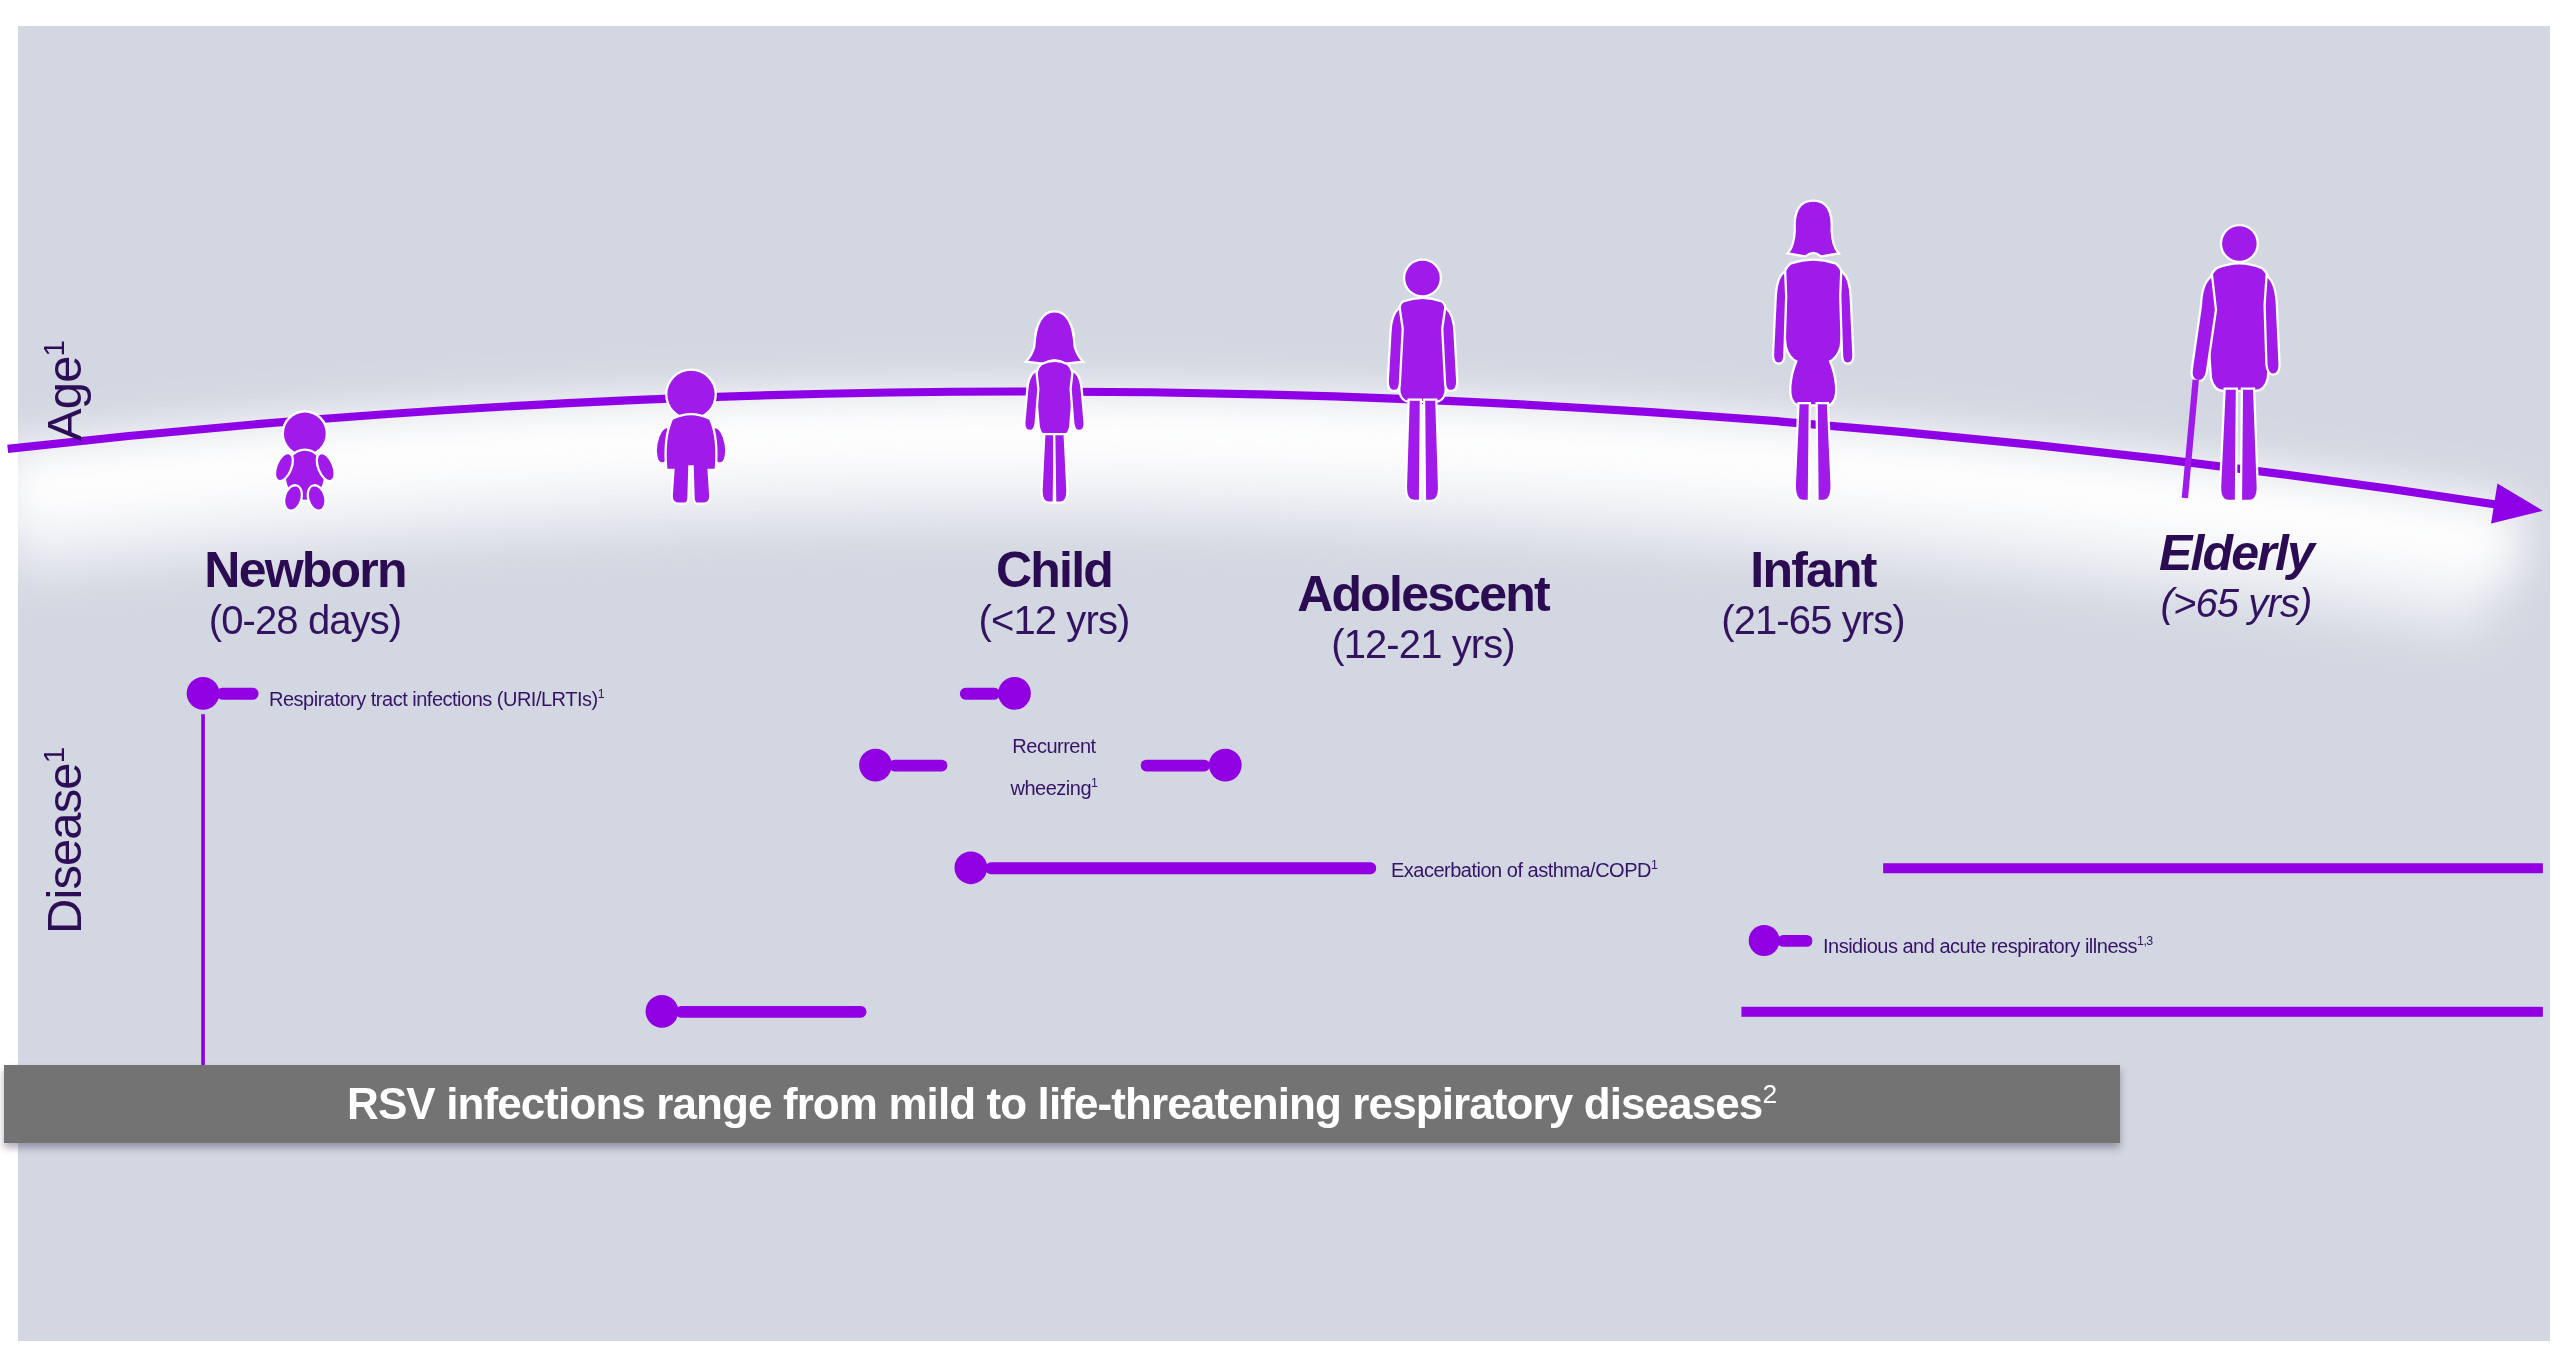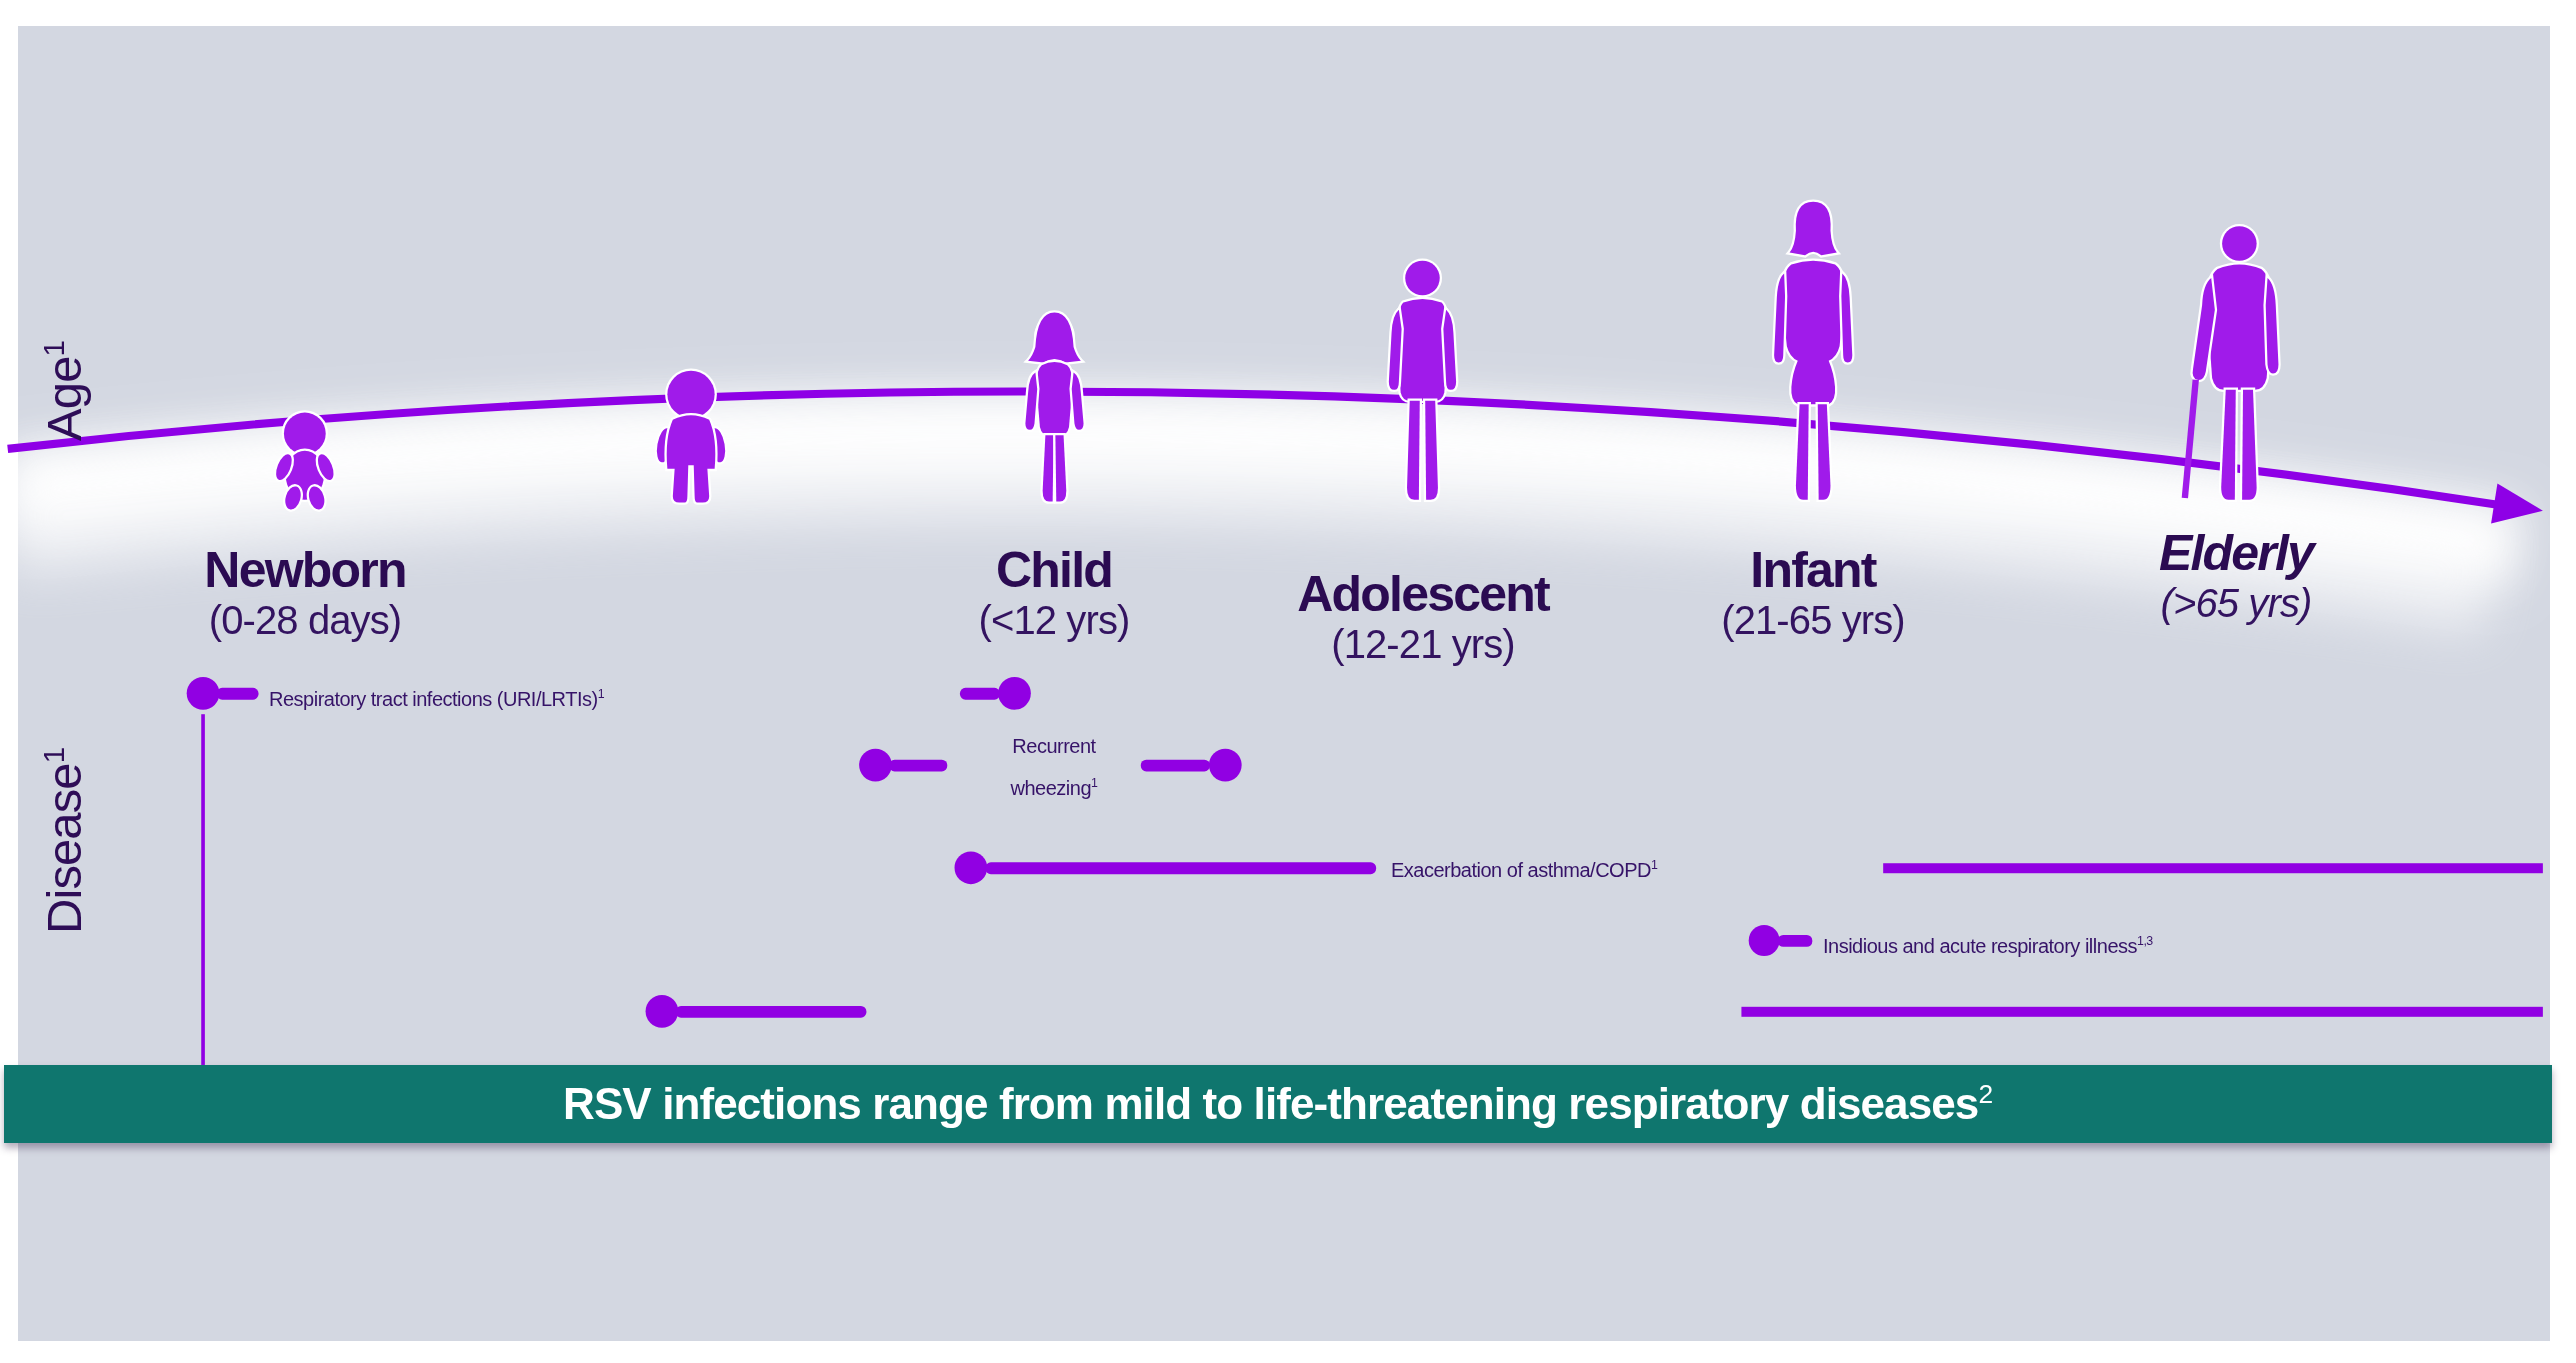--- a/index.html
+++ b/index.html
@@ -18,21 +18,21 @@
   .col .name{color:#2b0b52;font-size:50px;font-weight:700;line-height:53px;letter-spacing:-1.8px;}
   .col .range{color:#331360;font-size:40px;font-weight:400;line-height:47px;letter-spacing:-0.9px;}
 
   
   .disease-text{position:absolute;color:#361368;font-size:20px;letter-spacing:-0.5px;
                 white-space:nowrap;line-height:40px;height:40px;}
   .disease-text sup{font-size:62%;}
   .disease-text.centered{transform:translateX(-50%);text-align:center;height:auto;line-height:37px;}
 
   
-  .banner{position:absolute;left:3.6px;top:1065px;width:2548px;height:78px;background:#0f766e;
+  .banner{position:absolute;left:3.6px;top:1065px;width:2116px;height:78px;background:#737373;
           box-shadow:0 4.5px 7.3px rgba(40,20,60,0.35);display:flex;align-items:center;justify-content:center;}
   .banner .banner-text{color:#ffffff;font-size:44px;font-weight:700;letter-spacing:-0.9px;white-space:nowrap;}
   .banner .banner-text sup{font-size:60%;font-weight:400;}
 
   
   .figure *{fill:#a01bea;stroke:#ffffff;stroke-width:5px;paint-order:stroke;}
   .cane{stroke:#a01bea !important;stroke-width:7px;fill:none;}
   .marker{fill:#9100e3;}
   .rule{fill:#9100e3;}
   .arc-line{stroke:#8e00e6;stroke-width:9px;fill:none;}

